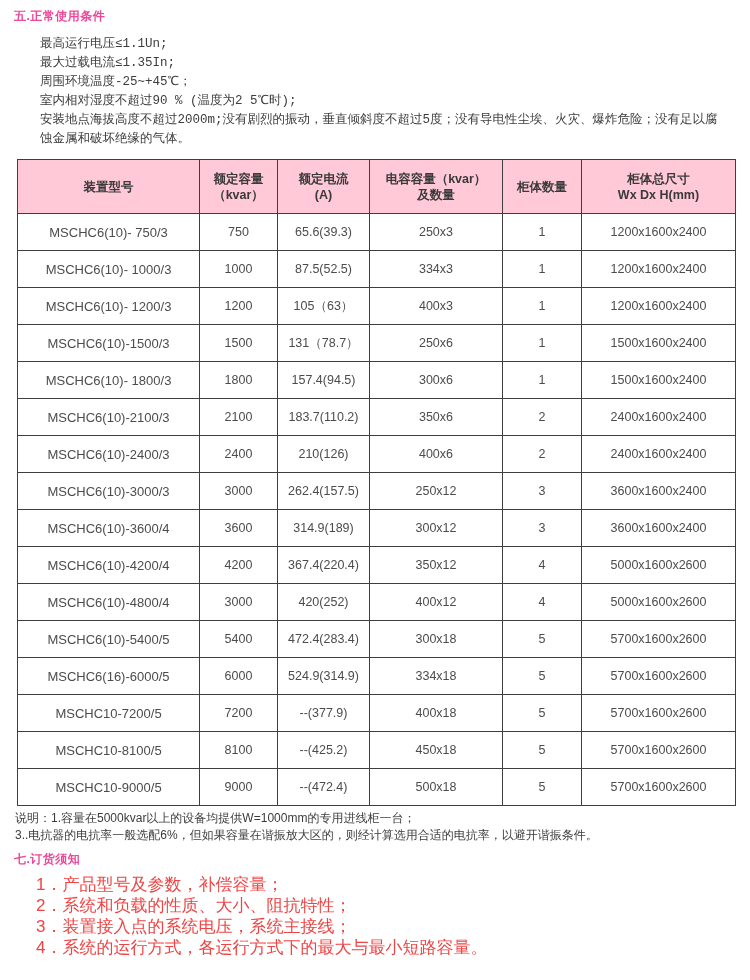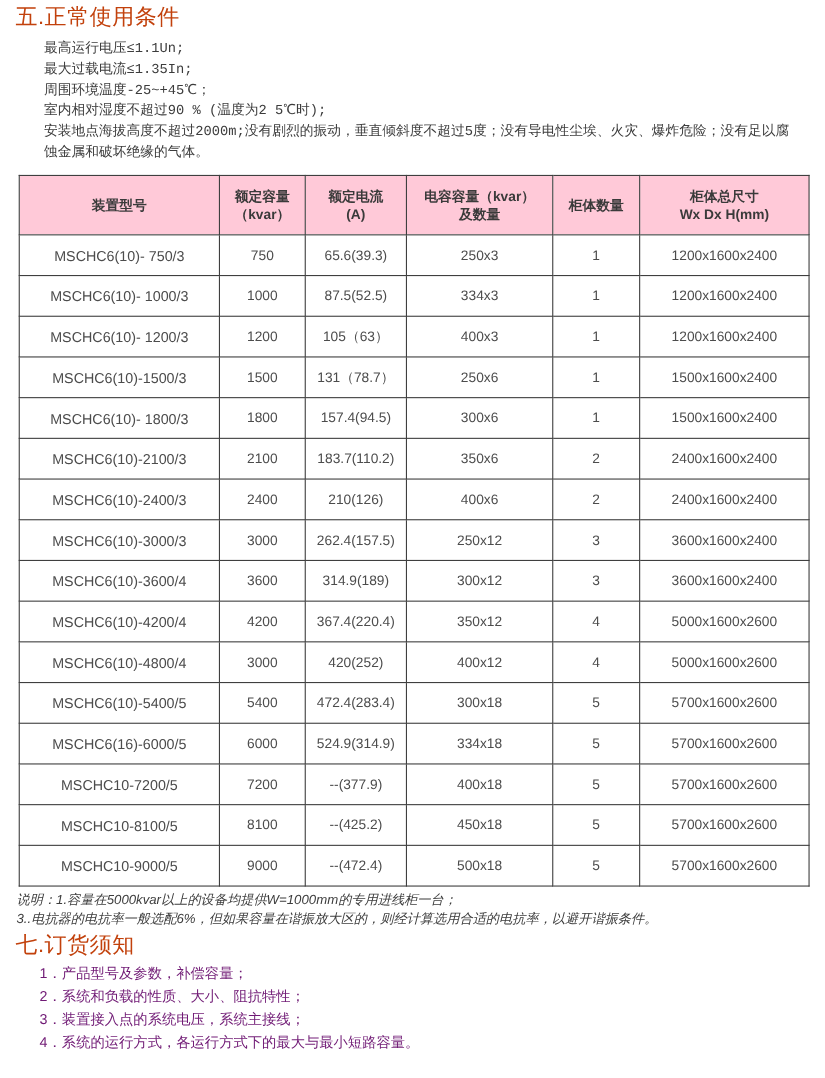--- a/index.html
+++ b/index.html
@@ -4,22 +4,22 @@
 <style>
   html, body { margin: 0; padding: 0; background: #ffffff; }
   body {
     width: 750px; height: 980px; overflow: hidden;
     font-family: "Liberation Sans", "DejaVu Sans", sans-serif;
     color: #3d3d3d;
   }
   .page { padding: 6px 14px 0 14px; }
 
   h2.sec {
-    margin: 0; color: #c2410c;
-    font-size: 20px; font-weight: normal; line-height: 20px;
+    margin: 0; color: #ec4899;
+    font-size: 12px; font-weight: bold; line-height: 20px;
     letter-spacing: 0.5px;
   }
   .s5-lines { margin: 9px 0 10px 26px; width: 684px; }
   .s5-lines p { margin: 0; font-size: 12.5px; line-height: 19px; color: #3c3c3c; font-family: Liberation Mono, monospace; }
 
   #sec6-heading { margin-top: 12px; }
 
   table.spec {
     border-collapse: collapse; table-layout: fixed;
     width: 718px; margin: 9px 0 0 3px;
@@ -33,26 +33,26 @@
     background: #ffc9d8; height: 53px;
     font-size: 12.5px; font-weight: bold; color: #3a3a3a; line-height: 16px;
   }
   table.spec tbody td {
     height: 36px; font-size: 12.5px; color: #4c4c4c;
     background: #ffffff;
   }
   table.spec tbody td:first-child { font-size: 13px; }
 
   .notes { margin: 4px 0 0 1px; }
-  .notes p { margin: 0; font-size: 12px; line-height: 17px; color: #3c3c3c; font-style: italic; }
+  .notes p { margin: 0; font-size: 12px; line-height: 17px; color: #3c3c3c; }
 
   #sec7-heading { margin-top: 5px; }
 
   .order-items { margin: 5px 0 0 22px; }
-  .order-items p { margin: 0; font-size: 13px; line-height: 21px; color: #701a75; }
+  .order-items p { margin: 0; font-size: 17px; line-height: 21px; color: #ef4444; }
 </style>
 </head>
 <body>
 
 <div class="page">
 
   <h2 class="sec" id="sec5-heading">五.正常使用条件</h2>
 
   <div class="s5-lines">
     <p>最高运行电压≤1.1Un;</p>

